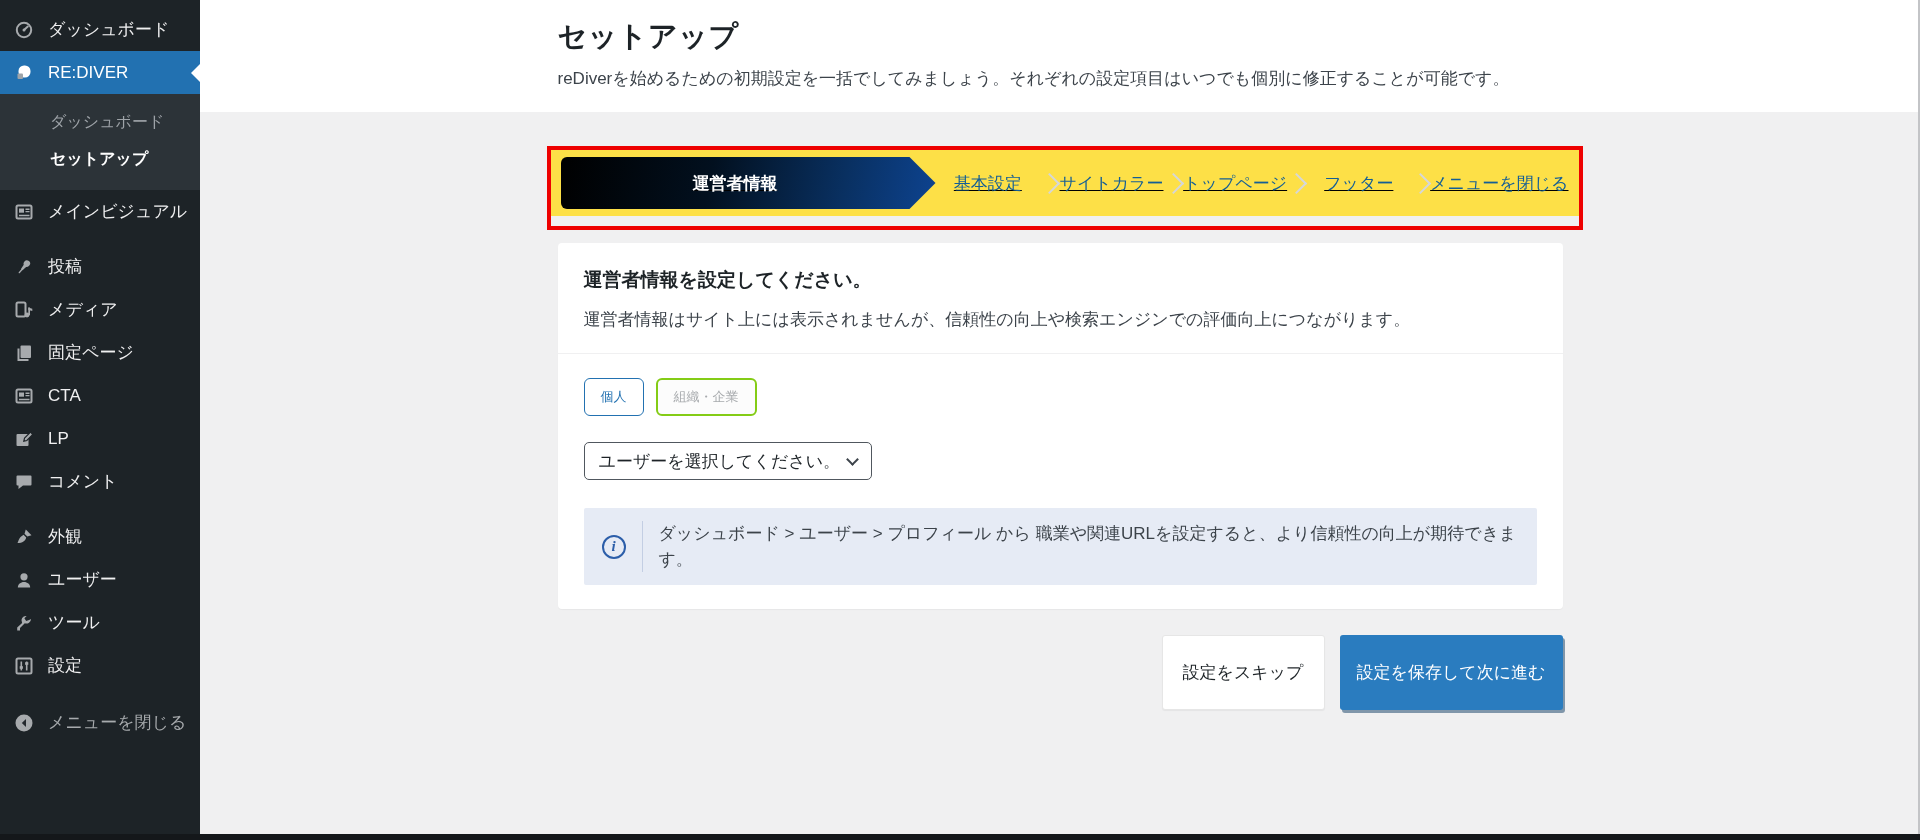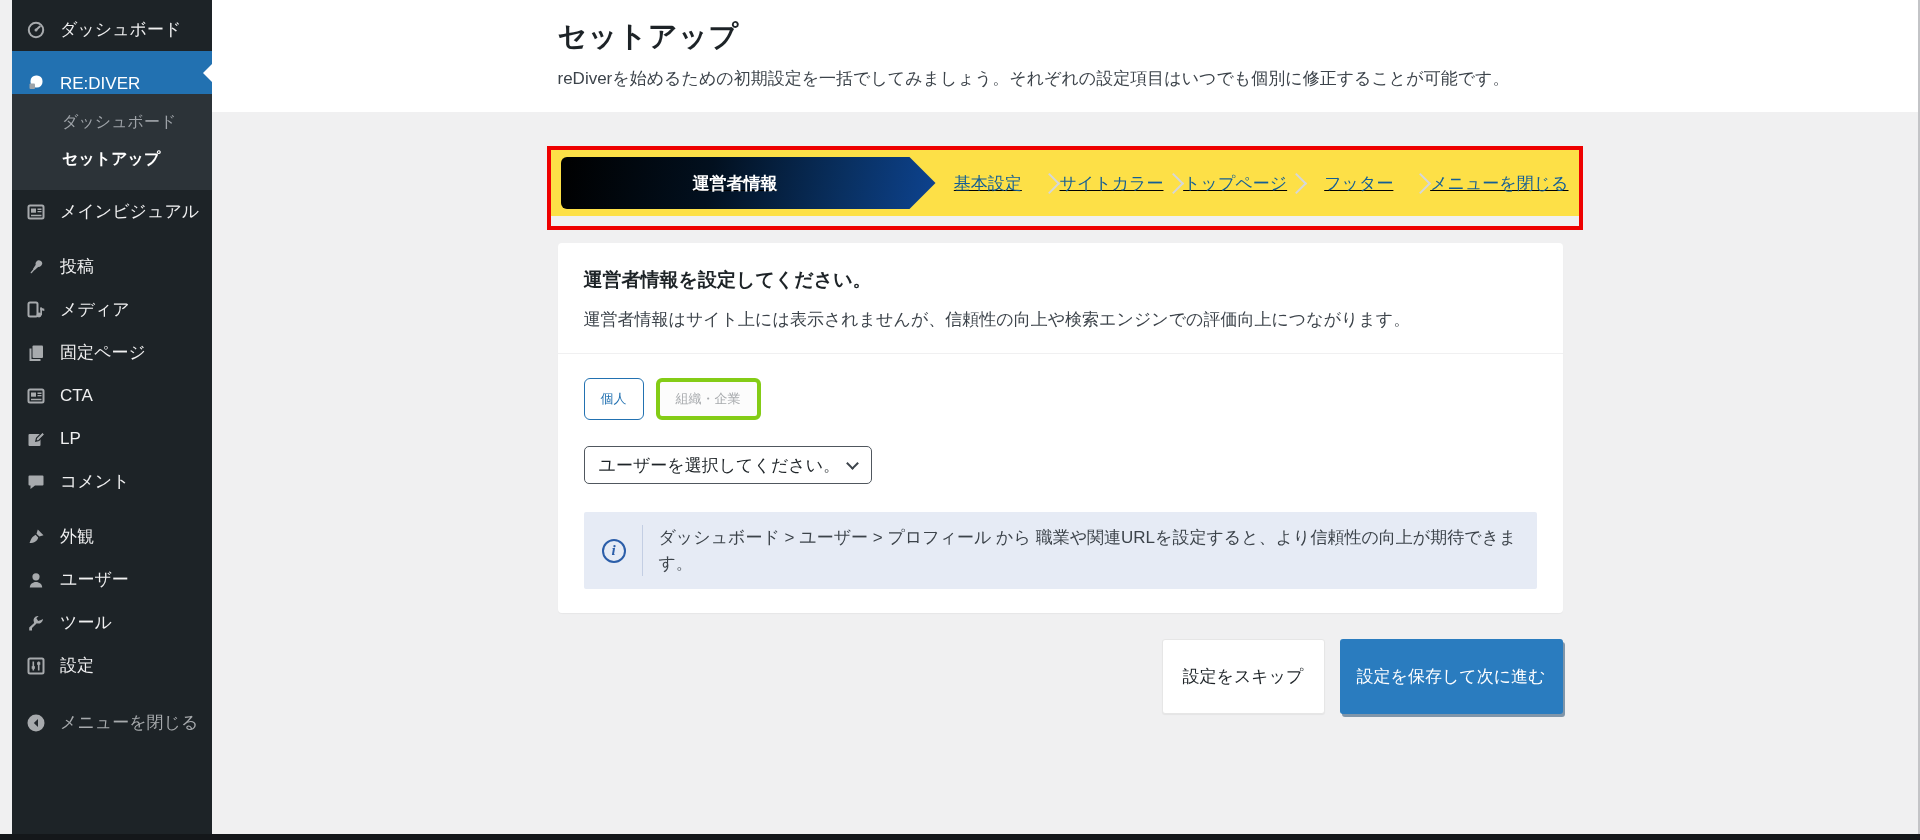--- a/index.html
+++ b/index.html
@@ -1,24 +1,24 @@
 <!DOCTYPE html>
 <html><head>
 <meta charset="utf-8">
 <style>
   * { margin:0; padding:0; box-sizing:border-box; }
   html,body { width:1920px; height:840px; overflow:hidden; }
   body { font-family:"Liberation Sans","DejaVu Sans",sans-serif; background:#f0f0f1; }
   .app { position:relative; width:1920px; height:840px; background:#f0f0f1; }
 
   
-  .sidebar { position:absolute; left:12px; top:0; width:200px; height:834px; background:#1d2327; color:#f0f0f1; padding-top:8px; z-index:5; }
+  .sidebar { position:absolute; left:0; top:0; width:200px; height:834px; background:#1d2327; color:#f0f0f1; padding-top:8px; z-index:5; }
   .side-item { position:relative; display:flex; align-items:center; gap:13px; height:43px; padding-left:13px; font-size:17px; color:#f0f0f1; cursor:pointer; }
   .side-item .ico { width:22px; height:22px; display:flex; align-items:center; justify-content:center; flex:none; }
-  .side-item.active { background:#2271b1; color:#fff; font-weight:400;align-items:flex-end; }
+  .side-item.active { background:#2271b1; color:#fff; font-weight:400; }
   .side-item.active::after { content:""; position:absolute; right:0; top:50%; margin-top:-9px; border:9px solid transparent; border-right-color:#ffffff; }
   .submenu { background:#2c3338; padding:10px 0 12px; }
   .submenu-item { display:block; padding:8px 0 8px 50px; font-size:16px; color:#9ea3a8; cursor:pointer; }
   .submenu-item.current { color:#ffffff; font-weight:bold; }
   .gap12 { margin-top:12px; }
   .collapse-item { margin-top:14px; color:#a7aaad; }
 
   
   .main { position:absolute; left:200px; top:0; width:1720px; height:834px; }
   .page-header { background:#ffffff; height:112px; padding-top:17px; }
@@ -40,21 +40,21 @@
   .sep { flex:none; width:15px; height:15px; border-top:2px solid #d5d7da; border-right:2px solid #d5d7da; transform:rotate(45deg); margin:0 2px; }
 
   
   .card { margin-top:13px; background:#ffffff; border-radius:4px; padding:24px 26px 24px; box-shadow:0 1px 1px rgba(0,0,0,.04); }
   .card-heading { font-size:19px; font-weight:bold; color:#1d2327; }
   .card-desc { margin-top:15px; font-size:17px; color:#3c434a; }
   .card-divider { border:none; border-top:1px solid #f0f0f1; margin:22px -26px 0; }
   .type-row { margin-top:24px; display:flex; gap:12px; }
   .type-btn { font-size:13px; padding:8px 16px; border-radius:6px; background:#fff; cursor:pointer; }
   .type-btn.selected { border:1px solid #2271b1; color:#2271b1; }
-  .type-btn.unselected { border:4px solid #84cc16; color:#a7aaad; background:#fcfcfc; }
+  .type-btn.unselected { border:2px solid #84cc16; color:#a7aaad; background:#fcfcfc; }
   .select-box { margin-top:26px; width:288px; height:38px; border:1px solid #50575e; border-radius:5px; background:#fff;
       display:flex; align-items:center; justify-content:space-between; padding:0 14px; font-size:17px; color:#1d2327; cursor:pointer; }
   .select-chevron { width:9px; height:9px; border-right:2px solid #3c434a; border-bottom:2px solid #3c434a; transform:rotate(45deg); margin-top:-4px; }
   .info-box { margin-top:28px; background:#e6ebf5; border-radius:2px; padding:13px 18px; display:flex; align-items:center; gap:16px; }
   .info-icon { flex:none; width:24px; height:24px; border:2px solid #2c5ea9; border-radius:50%; color:#2c5ea9;
       display:flex; align-items:center; justify-content:center; font-family:"Liberation Serif","DejaVu Serif",serif; font-style:italic; font-size:15px; font-weight:bold; }
   .info-divider { width:1px; align-self:stretch; background:#c3cee3; }
   .info-text { font-size:17px; color:#3c434a; line-height:1.5; }
 
   

